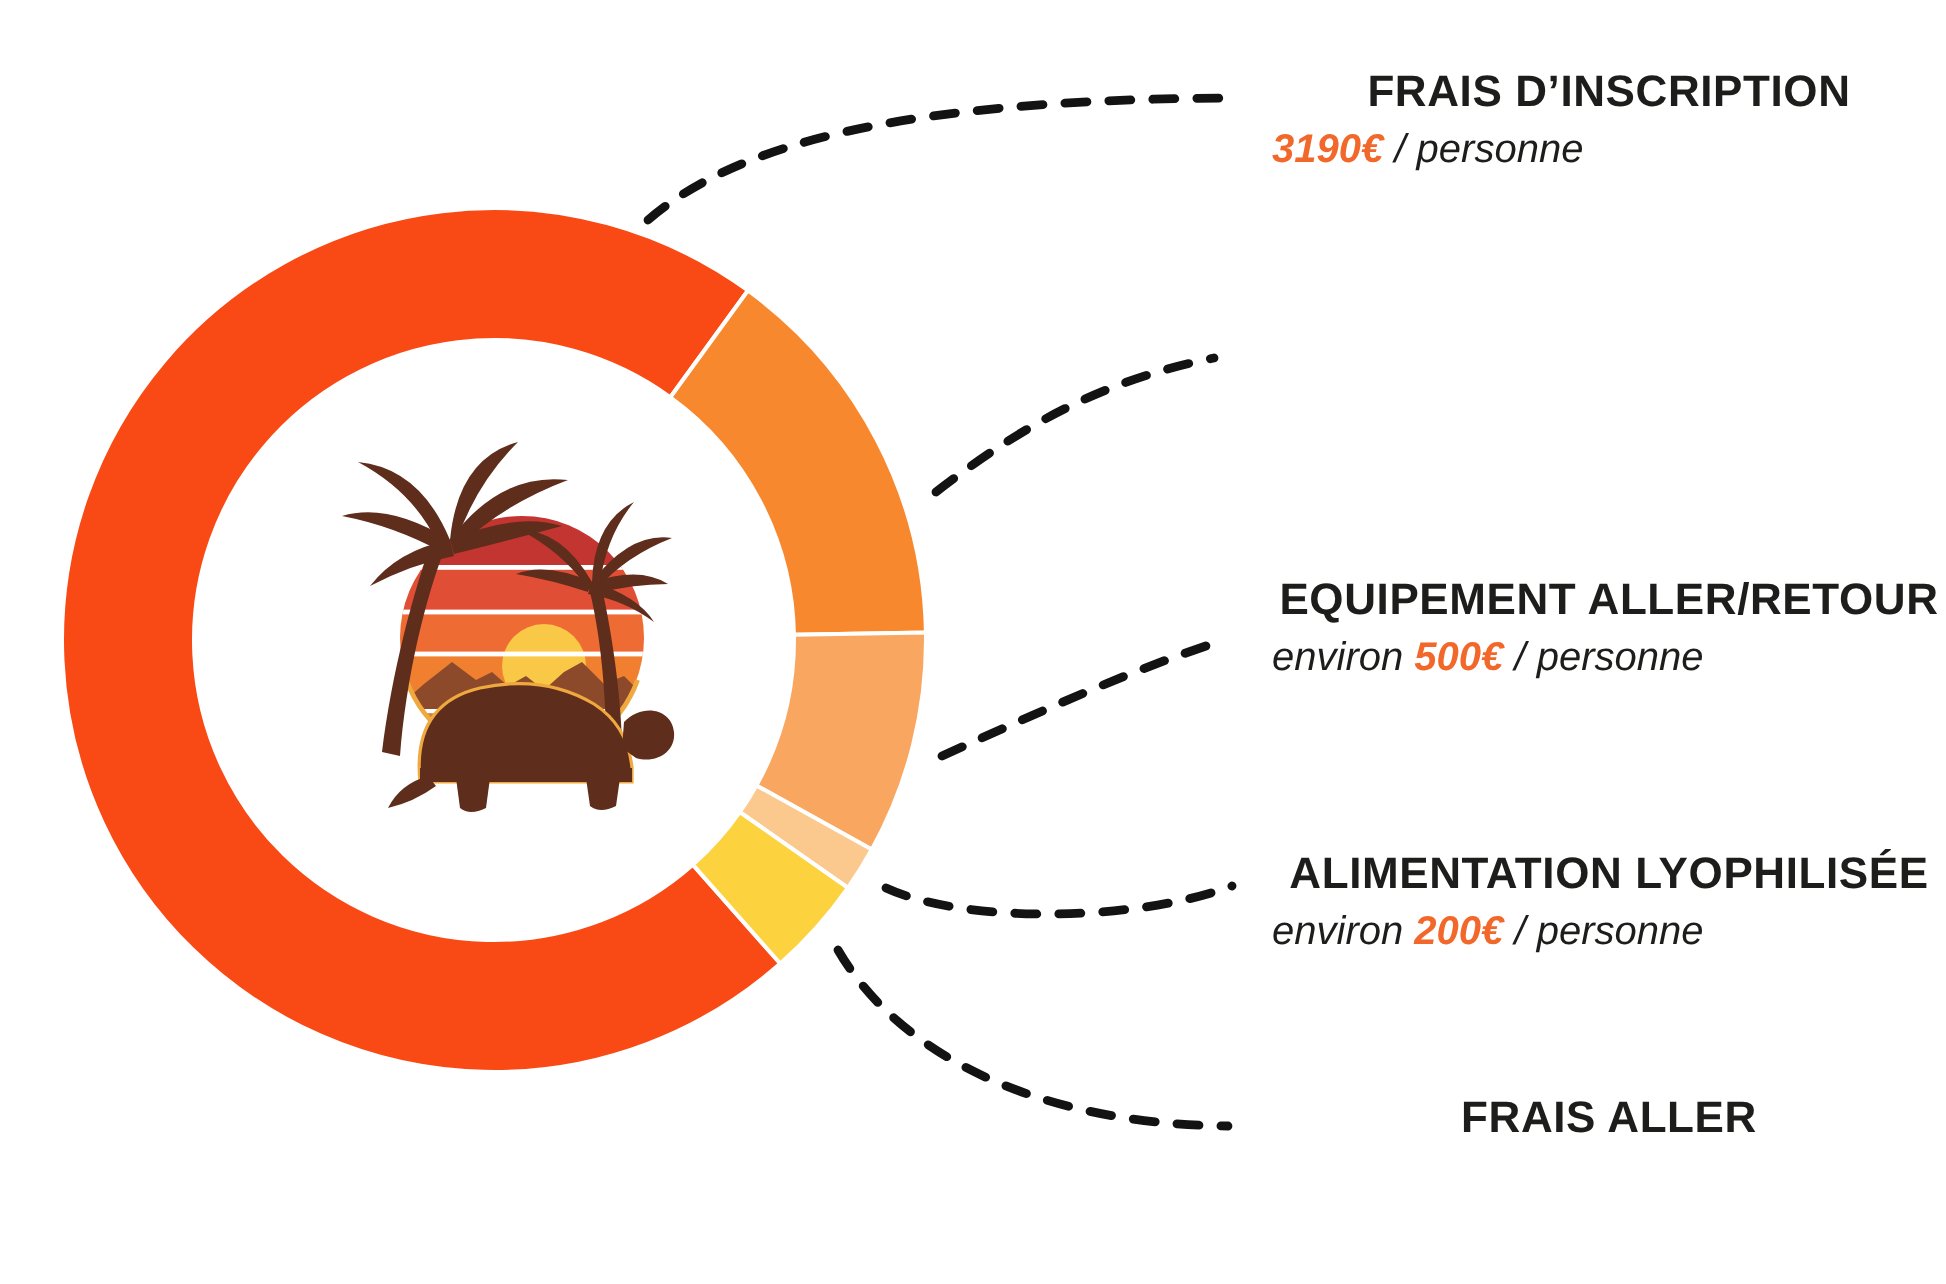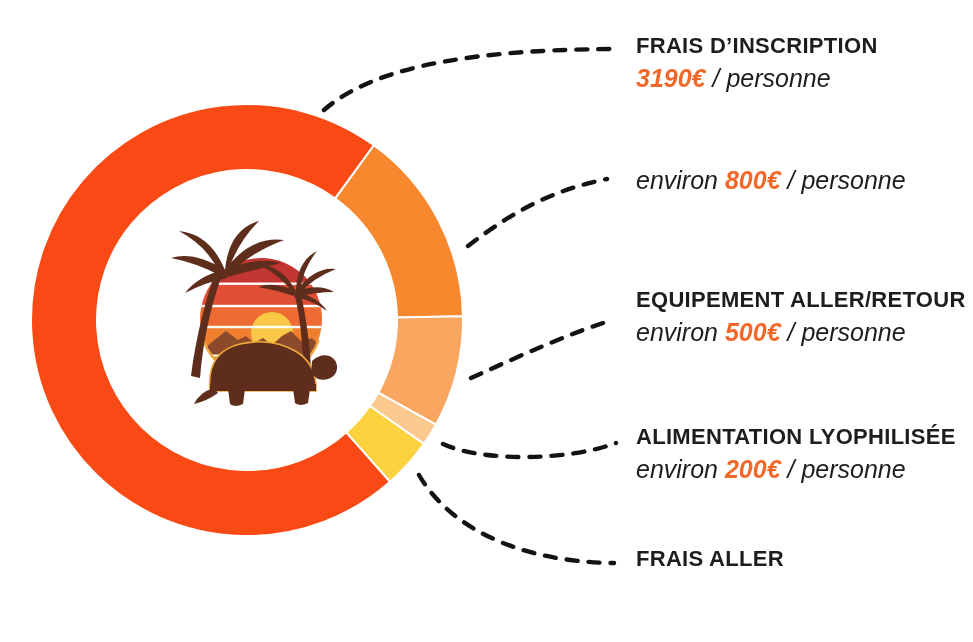--- a/index.html
+++ b/index.html
@@ -17,24 +17,25 @@
     position: absolute;
     left: 636px;
     width: 337px;
   }
   .callout .title {
     font-size: 22px;
     font-weight: bold;
     letter-spacing: 0.3px;
     color: #1D1D1B;
     white-space: nowrap;
+    text-align: center;
   }
   .callout .sub {
     margin-top: 5px;
-    font-size: 25px;
+    font-size: 20px;
     font-style: italic;
     color: #1D1D1B;
     white-space: nowrap;
   }
   .callout .price {
     font-weight: bold;
     color: #F2682A;
   }
 </style>
 </head>
@@ -123,24 +124,20 @@
 
   <div class="callout" style="top:33px">
     <div class="title">FRAIS D’INSCRIPTION</div>
     <div class="sub">
       <span></span><span class="price">3190€</span>
       <span>/ personne</span>
     </div>
   </div>
 
   <div class="callout" style="top:161px">
-    <div class="sub">
-      <span>environ </span><span class="price">800€</span>
-      <span>/ personne</span>
-    </div>
   </div>
 
   <div class="callout" style="top:287px">
     <div class="title">EQUIPEMENT ALLER/RETOUR</div>
     <div class="sub">
       <span>environ </span><span class="price">500€</span>
       <span>/ personne</span>
     </div>
   </div>
 

